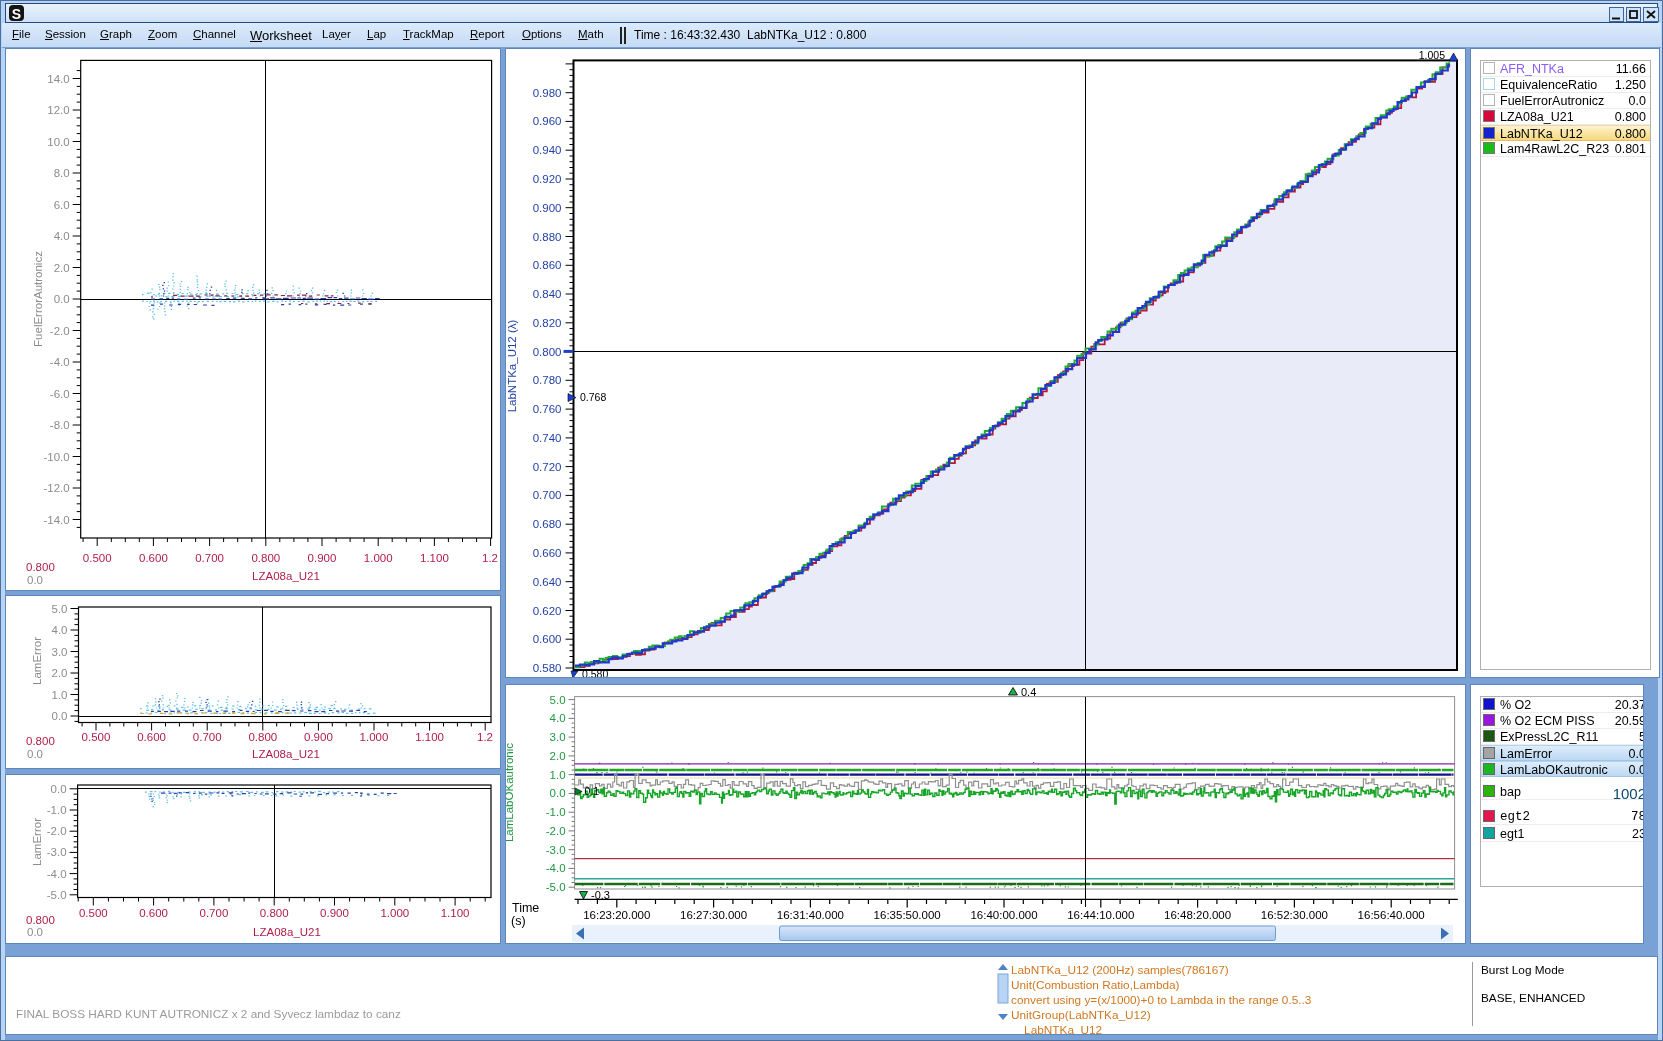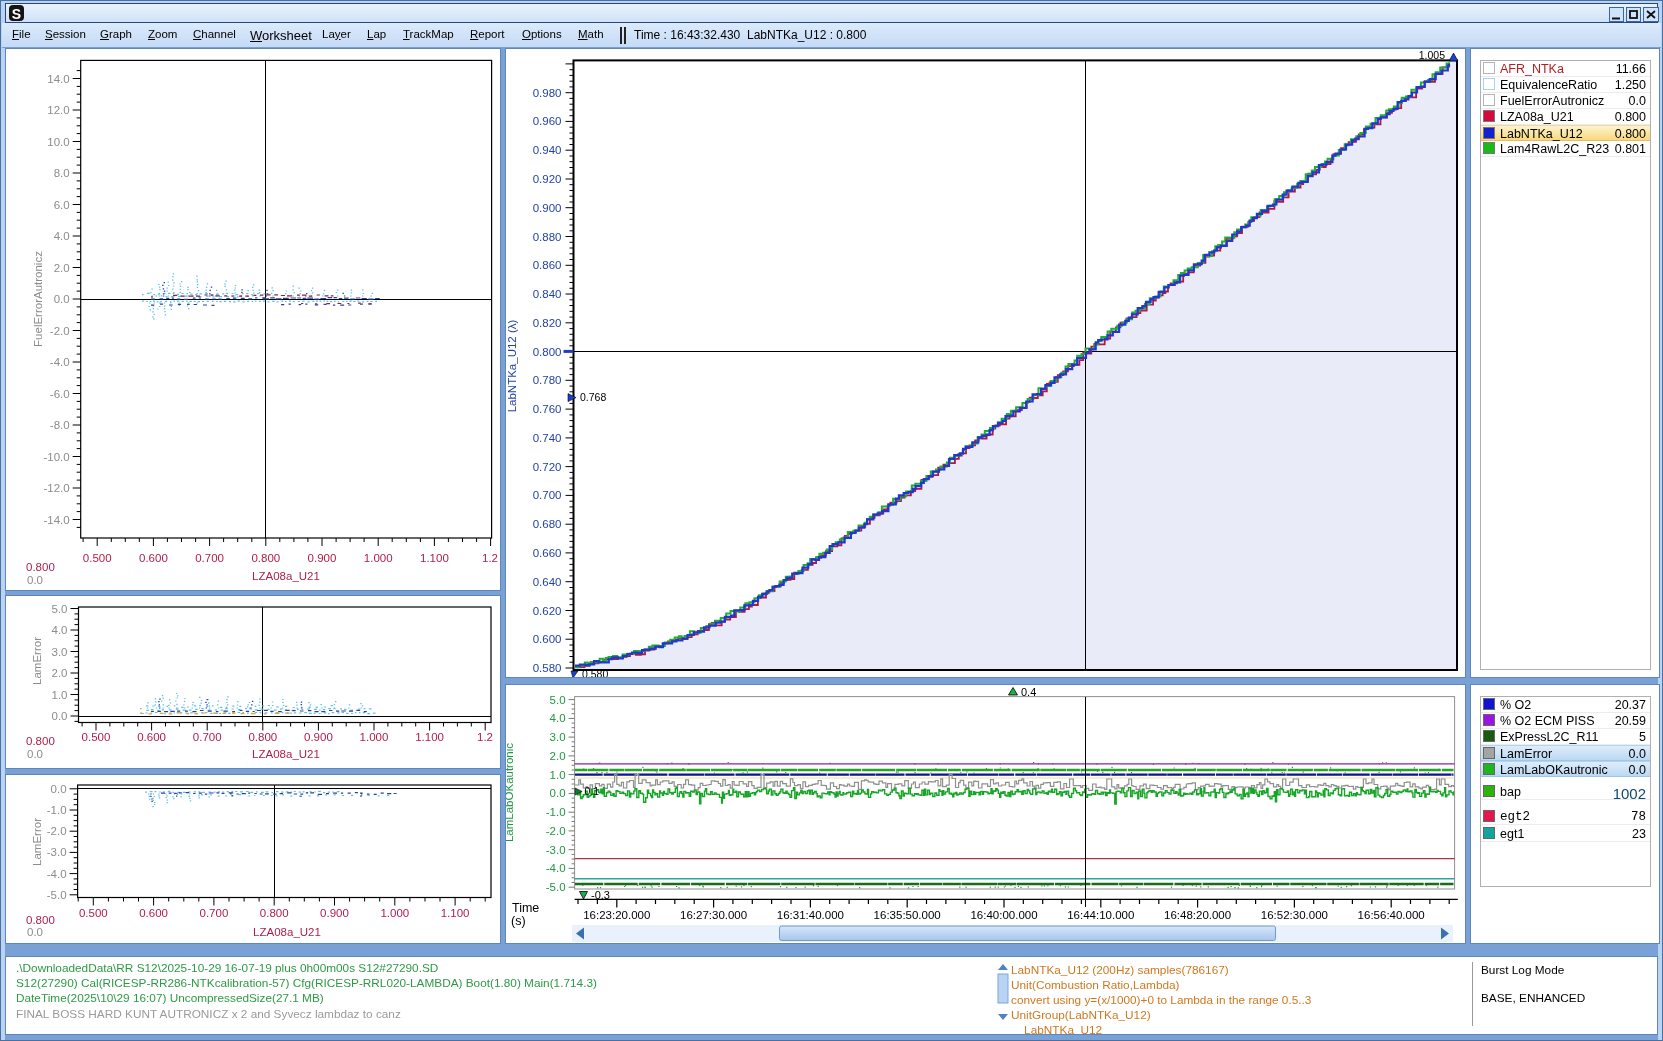--- a/index.html
+++ b/index.html
@@ -240,21 +240,21 @@
           <stop offset="1" stop-color="#a6c7ee"></stop>
         </linearGradient>
       </defs>
 <rect x="207.5" y="1" width="496" height="14.5" rx="2" fill="url(#g1)" stroke="#6f9bd2"></rect>
 </svg>
 </div>
 <div class="panel" style="left:1470px;top:48px;width:190px;height:630px">
 <div class="abs" style="left:9px;top:11px;width:171px;height:610px;border:1px solid #b0b0b0;background:#fff">
 <div class="abs" style="left:0;top:0px;width:169px;height:16px;border-bottom:1px solid #ececec;">
 <div class="abs" style="left:2px;top:1px;width:12px;height:12px;background:#ffffff;border:1px solid #b4b4b4"></div>
-<div class="abs" style="left:19px;top:1px;font-size:12.5px;color:#b91c1c">AFR_NTKa</div>
+<div class="abs" style="left:19px;top:1px;font-size:12.5px;color:#8b5cf6">AFR_NTKa</div>
 <div class="abs" style="right:4px;top:1px;font-size:12.5px;color:#000">11.66</div>
 </div>
 <div class="abs" style="left:0;top:16px;width:169px;height:16px;border-bottom:1px solid #ececec;">
 <div class="abs" style="left:2px;top:1px;width:12px;height:12px;background:#ffffff;border:1px solid #a8d4f0"></div>
 <div class="abs" style="left:19px;top:1px;font-size:12.5px;color:#000">EquivalenceRatio</div>
 <div class="abs" style="right:4px;top:1px;font-size:12.5px;color:#000">1.250</div>
 </div>
 <div class="abs" style="left:0;top:32px;width:169px;height:16px;border-bottom:1px solid #ececec;">
 <div class="abs" style="left:2px;top:1px;width:12px;height:12px;background:#ffffff;border:1px solid #b4b4b4"></div>
 <div class="abs" style="left:19px;top:1px;font-size:12.5px;color:#000">FuelErrorAutronicz</div>
@@ -270,21 +270,21 @@
 <div class="abs" style="left:19px;top:1px;font-size:12.5px;color:#000">LabNTKa_U12</div>
 <div class="abs" style="right:4px;top:1px;font-size:12.5px;color:#000">0.800</div>
 </div>
 <div class="abs" style="left:0;top:80px;width:169px;height:16px;border-bottom:1px solid #ececec;">
 <div class="abs" style="left:2px;top:1px;width:12px;height:12px;background:#19bb19;border:1px solid #777"></div>
 <div class="abs" style="left:19px;top:1px;font-size:12.5px;color:#000">Lam4RawL2C_R23</div>
 <div class="abs" style="right:4px;top:1px;font-size:12.5px;color:#000">0.801</div>
 </div>
 </div>
 </div>
-<div class="panel" style="left:1470px;top:684px;width:190px;height:260px">
+<div class="panel" style="left:1470px;top:684px;width:174px;height:260px">
 <div class="abs" style="left:9px;top:11px;width:171px;height:191px;border:1px solid #b0b0b0;background:#fff">
 <div class="abs" style="left:0;top:0px;width:169px;height:16px;border-bottom:1px solid #ececec;">
 <div class="abs" style="left:2px;top:1px;width:12px;height:12px;background:#1212d2;border:1px solid #666"></div>
 <div class="abs" style="left:19px;top:1px;font-size:12.5px;color:#000">% O2</div>
 <div class="abs" style="right:4px;top:1px;font-size:12.5px;color:#000">20.37</div>
 </div>
 <div class="abs" style="left:0;top:16px;width:169px;height:16px;border-bottom:1px solid #ececec;">
 <div class="abs" style="left:2px;top:1px;width:12px;height:12px;background:#9b14e4;border:1px solid #666"></div>
 <div class="abs" style="left:19px;top:1px;font-size:12.5px;color:#000">% O2 ECM PISS</div>
 <div class="abs" style="right:4px;top:1px;font-size:12.5px;color:#000">20.59</div>
@@ -315,23 +315,20 @@
 <div class="abs" style="right:4px;top:1px;font-size:12.5px;color:#000">23</div>
 </div>
 <div class="abs" style="left:0;top:112px;width:169px;height:16px;border-bottom:1px solid #ececec;font-family:Liberation Mono, monospace;">
 <div class="abs" style="left:2px;top:1px;width:12px;height:12px;background:#e6154c;border:1px solid #666"></div>
 <div class="abs" style="left:19px;top:1px;font-size:12.5px;color:#000">egt2</div>
 <div class="abs" style="right:4px;top:1px;font-size:12.5px;color:#000">78</div>
 </div>
 </div>
 </div>
 <div class="panel" style="left:5px;top:956px;width:1653px;height:79px">
-<div class="abs" style="left:10px;top:4px;font-size:11.8px;color:#2d9a45;line-height:15px;white-space:pre">.\DownloadedData\RR S12\2025-10-29 16-07-19 plus 0h00m00s S12#27290.SD
-S12(27290) Cal(RICESP-RR286-NTKcalibration-57) Cfg(RICESP-RRL020-LAMBDA) Boot(1.80) Main(1.714.3)
-DateTime(2025\10\29 16:07) UncompressedSize(27.1 MB)</div>
 <div class="abs" style="left:10px;top:50px;font-size:11.8px;color:#9a9a9a">FINAL BOSS HARD KUNT AUTRONICZ x 2 and Syvecz lambdaz to canz</div>
 <svg width="14" height="62" viewBox="0 0 14 62" style="left:990px;top:6px">
 <path d="M2 7l5 -6l5 6z" fill="#4f81c8"></path>
 <rect x="2" y="11" width="10" height="29" fill="#b8d4f2" stroke="#7aa6dc"></rect>
 <path d="M2 51l5 6l5 -6z" fill="#4f81c8"></path>
 </svg>
 <div class="abs" style="left:1005px;top:6px;font-size:11.8px;color:#d07820;line-height:15px;white-space:pre">LabNTKa_U12 (200Hz) samples(786167)
 Unit(Combustion Ratio,Lambda)
 convert using y=(x/1000)+0 to Lambda in the range 0.5..3
 UnitGroup(LabNTKa_U12)

